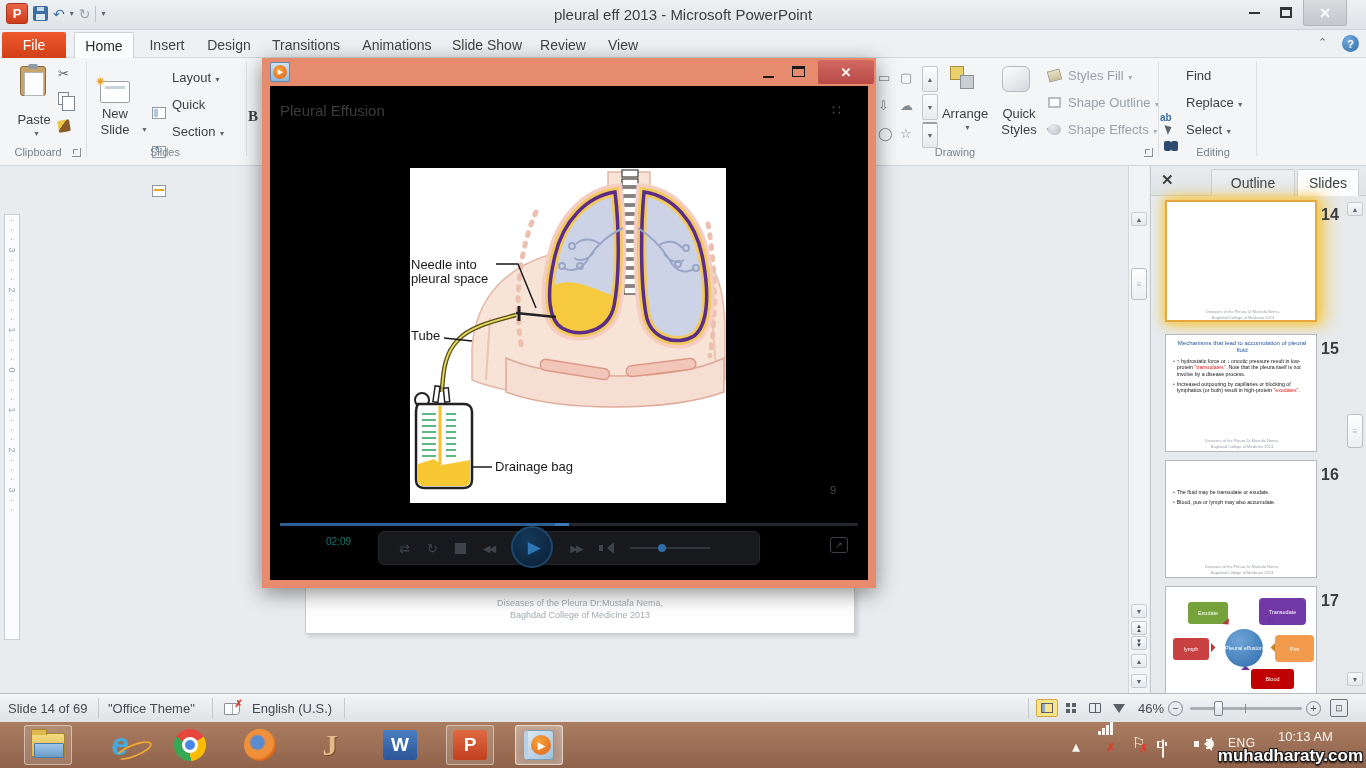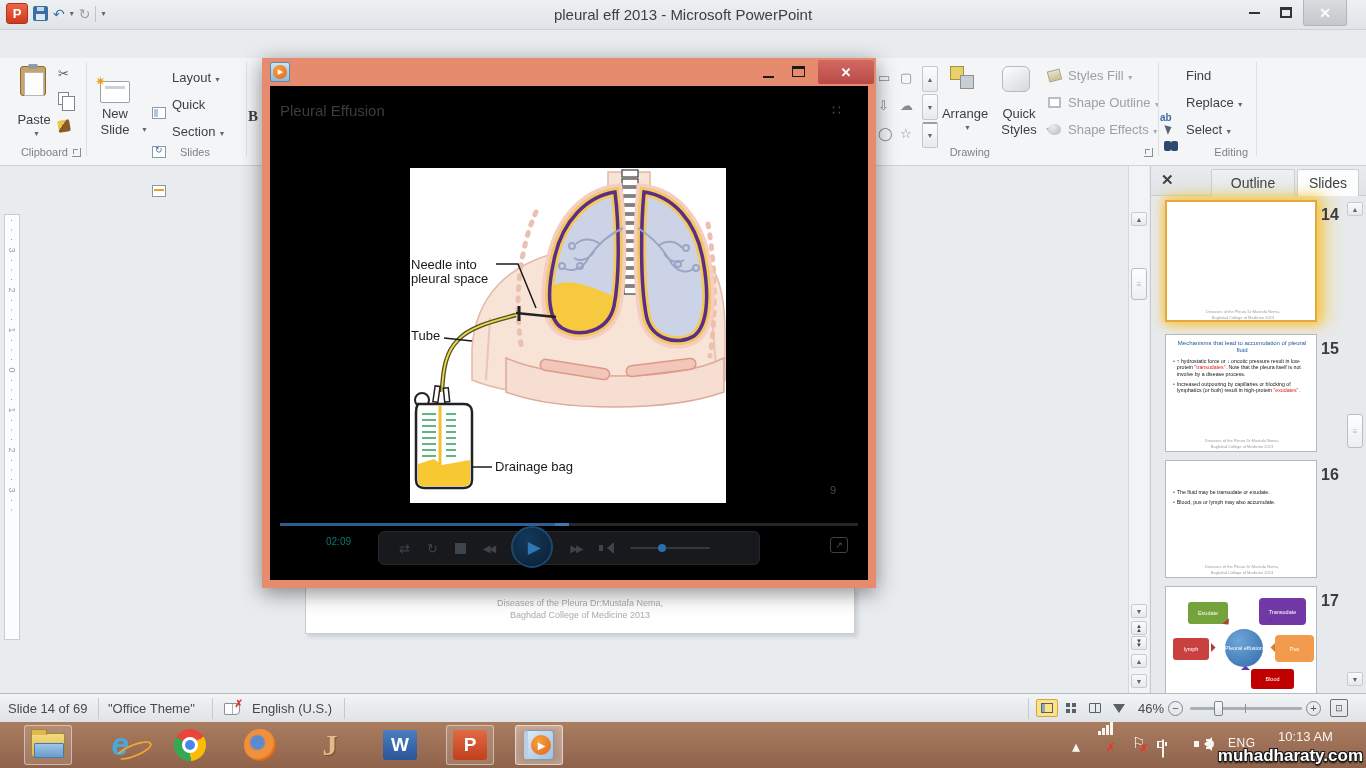--- a/index.html
+++ b/index.html
@@ -30,21 +30,21 @@
 .tabrow{position:absolute;left:0;top:30px;width:1366px;height:28px;background:#eef1f3;border-bottom:1px solid #d3d8dc}
 .filetab{position:absolute;left:2px;top:2px;width:64px;height:26px;background:linear-gradient(#ee5a2d,#d23f15);color:#fff;font-size:14px;display:flex;align-items:center;justify-content:center;border-radius:2px 2px 0 0}
 .rtab{position:absolute;top:2px;height:26px;display:flex;align-items:center;justify-content:center;font-size:14px;color:#444}
 .rtab.active{background:#fbfcfd;border:1px solid #ccd1d5;border-bottom:none;border-radius:2px 2px 0 0;color:#2b2b2b}
 .collapse-ribbon{position:absolute;left:1318px;top:6px;color:#6a7178;font-size:11px}
 .helpbtn{position:absolute;left:1342px;top:5px;width:17px;height:17px;border-radius:50%;background:radial-gradient(circle at 35% 30%,#74abdd,#2f6ca8);color:#fff;font-size:11px;font-weight:bold;display:flex;align-items:center;justify-content:center}
 
 
 .ribbon{position:absolute;left:0;top:58px;width:1366px;height:108px;background:#f3f5f6;border-bottom:1px solid #cfd4d8}
 .gsep{position:absolute;top:4px;width:1px;height:94px;background:#dde1e4}
-.glabel{position:absolute;top:88px;font-size:11px;color:#7a838c;text-align:right}
+.glabel{position:absolute;top:88px;font-size:11px;color:#7a838c;text-align:center}
 .launcher{position:absolute;width:9px;height:9px;border-left:1px solid #8a9096;border-top:1px solid #8a9096;transform:rotate(180deg)}
 .launcher::after{content:"";position:absolute;right:1px;bottom:1px;width:4px;height:4px;border-right:1px solid #8a9096;border-bottom:1px solid #8a9096}
 .rbtext{font-size:13px;color:#3f3f3f}
 .rbgray{font-size:13px;color:#9aa1a8}
 .caret{font-size:7px;color:#666;margin-left:3px}
 .caretg{font-size:7px;color:#a8aeb4;margin-left:3px}
 .clipboard-icon{position:absolute;left:20px;top:8px;width:26px;height:30px;background:#c8a36a;border:1px solid #8a6a34;border-radius:3px}
 .clipboard-icon::before{content:"";position:absolute;left:3px;top:5px;width:18px;height:22px;background:#fdfdfd;border:1px solid #b5b5b5}
 .clipboard-icon::after{content:"";position:absolute;left:7px;top:-3px;width:10px;height:5px;background:#8f9aa4;border-radius:2px}
 .cuticon{font-size:13px;color:#5a646e}
@@ -221,20 +221,33 @@
     <div class="title-text">pleural eff 2013  -  Microsoft PowerPoint</div>
     <div class="winbtn minbtn">
         <span class="minglyph"></span>
       </div>
     <div class="winbtn maxbtn">
         <span class="maxglyph"></span>
       </div>
     <div class="winbtn closebtn">✕</div>
   </div>
 
+  <div class="tabrow">
+    <div class="filetab">File</div>
+    <div class="rtab active" style="left:74px;width:60px">Home</div>
+    <div class="rtab" style="left:138px;width:58px">Insert</div>
+    <div class="rtab" style="left:198px;width:62px">Design</div>
+    <div class="rtab" style="left:262px;width:88px">Transitions</div>
+    <div class="rtab" style="left:352px;width:90px">Animations</div>
+    <div class="rtab" style="left:444px;width:86px">Slide Show</div>
+    <div class="rtab" style="left:532px;width:62px">Review</div>
+    <div class="rtab" style="left:596px;width:54px">View</div>
+    <div class="collapse-ribbon">⌃</div>
+    <div class="helpbtn">?</div>
+  </div>
 
   <div class="ribbon">
 
     <div class="clipboard-icon"></div>
     <div class="abs rbtext" style="left:14px;top:54px;width:40px;text-align:center">Paste</div>
     <div class="abs caret" style="left:30px;top:72px">▼</div>
     <div class="abs cuticon" style="left:58px;top:8px">✂</div>
     <div class="abs copyicon" style="left:58px;top:34px"></div>
     <div class="abs brushicon" style="left:58px;top:62px"></div>
     <div class="glabel" style="left:8px;width:60px">Clipboard</div>

